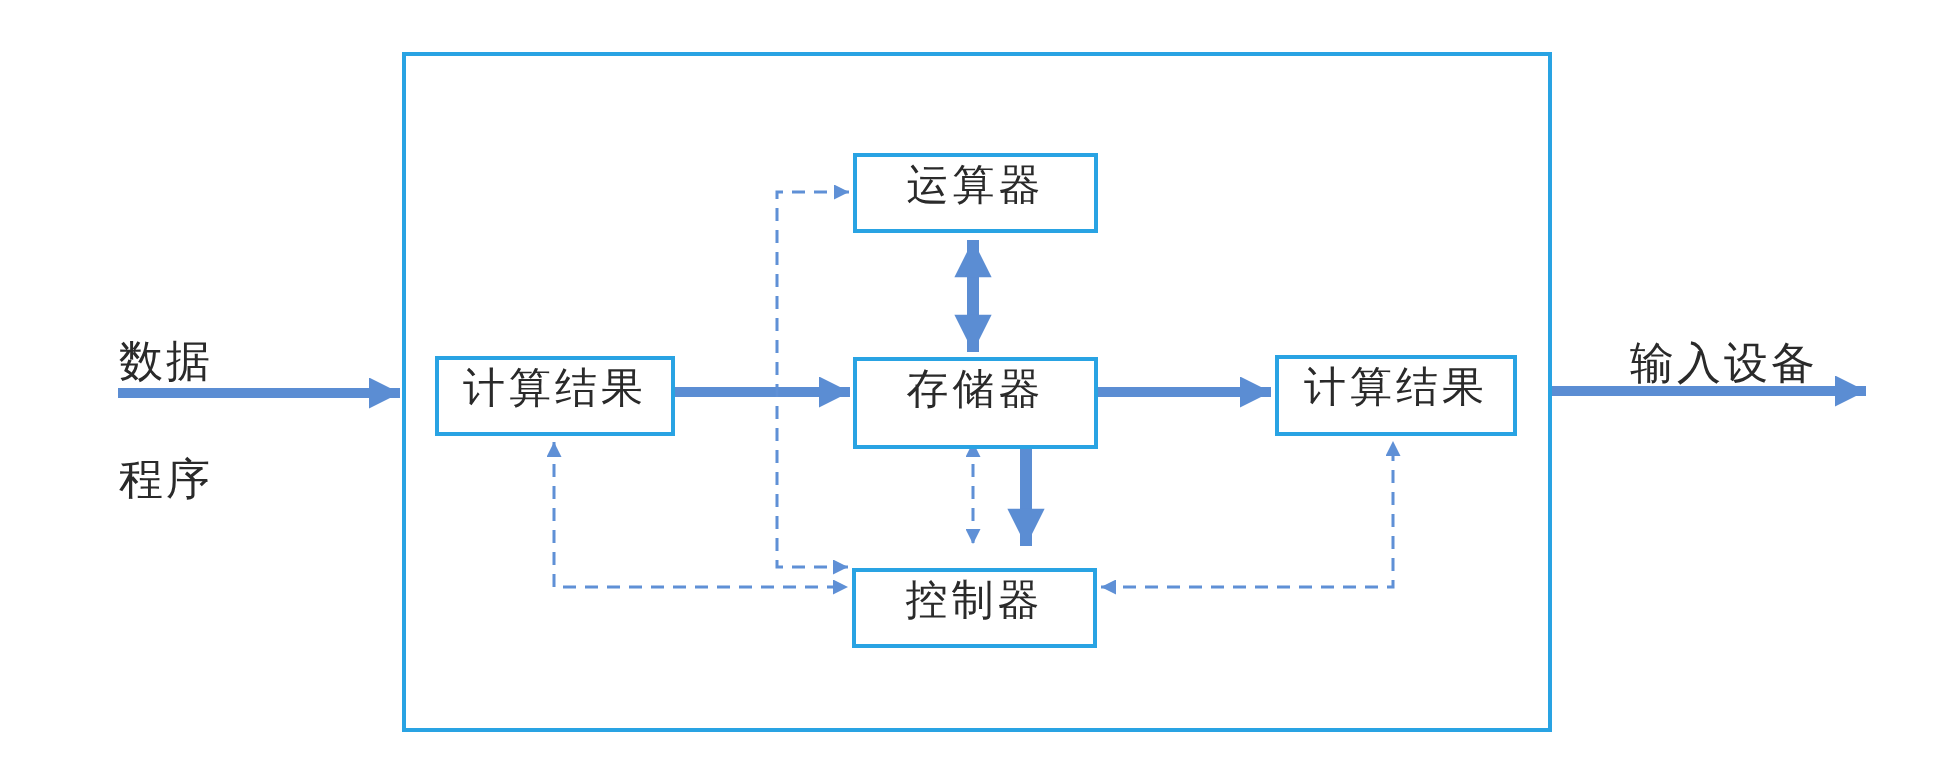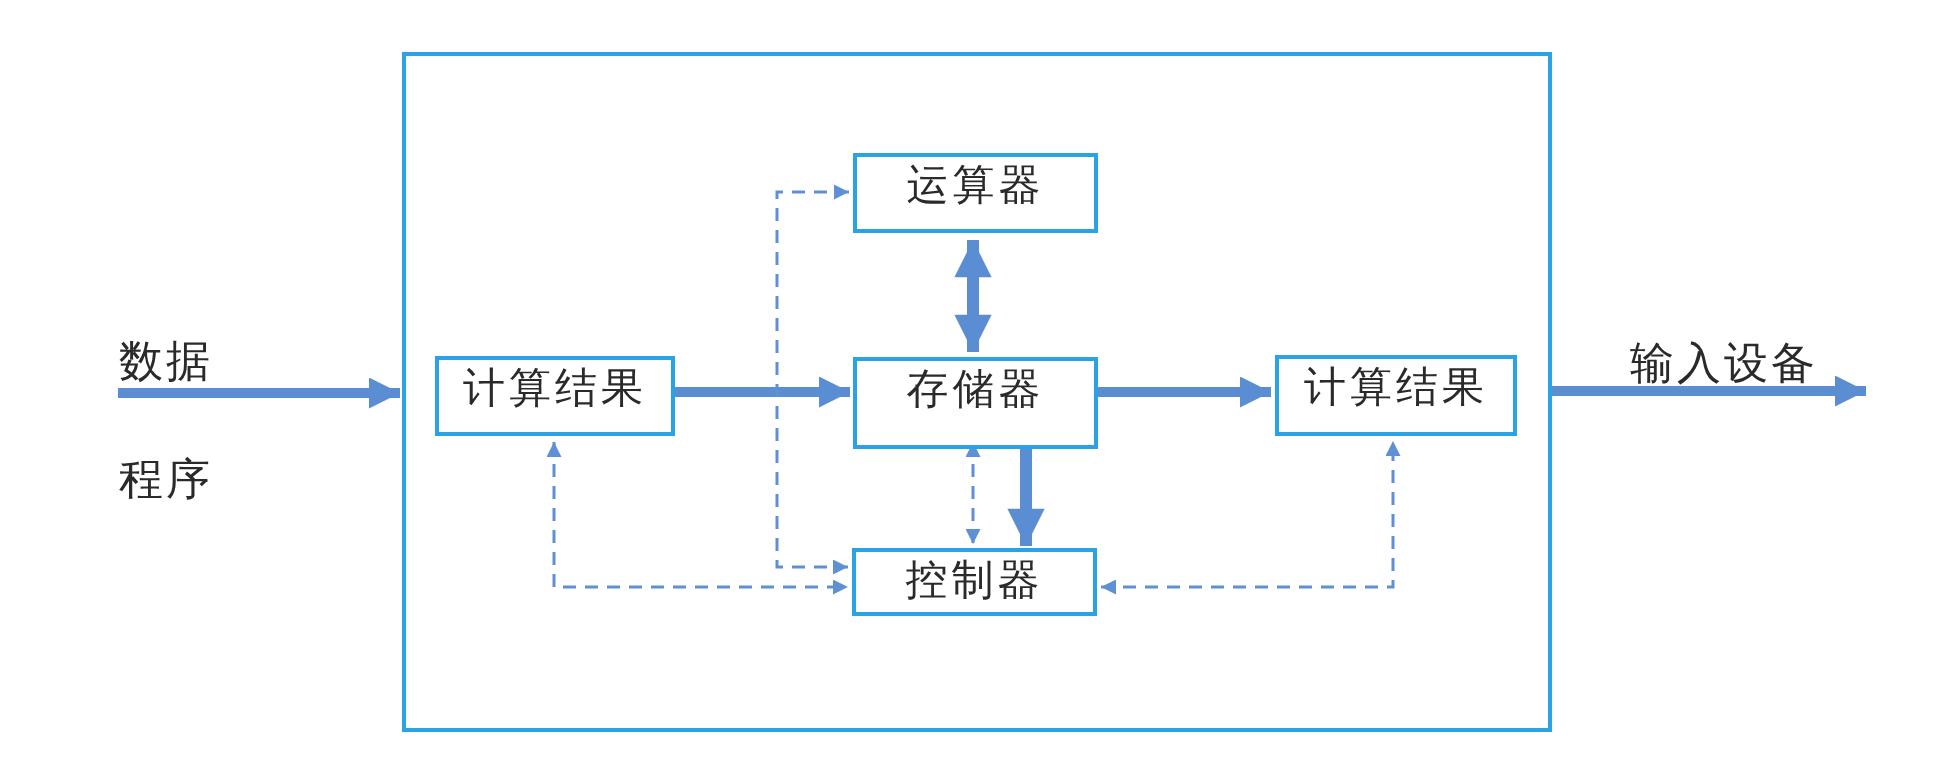--- a/index.html
+++ b/index.html
@@ -35,21 +35,21 @@
     box-sizing:border-box;
     background:var(--c-bg);
     display:flex;align-items:flex-start;justify-content:center;
     font-size:42px;
     letter-spacing:4px;
     color:var(--c-text);
     white-space:nowrap;
   }
   .node-alu    {left:853px;top:153px;width:245px;height:80px;}
   .node-memory {left:853px;top:357px;width:245px;height:92px;}
-  .node-control{left:852px;top:548px;width:245px;height:68px;}
+  .node-control{left:852px;top:568px;width:245px;height:80px;}
   .node-input  {left:435px;top:356px;width:240px;height:80px;}
   .node-output {left:1275px;top:355px;width:242px;height:81px;}
   .side-label{
     position:absolute;
     font-size:44px;
     letter-spacing:3px;
     color:var(--c-text);
     white-space:nowrap;
   }
   .label-data   {left:119px;top:332px;}

